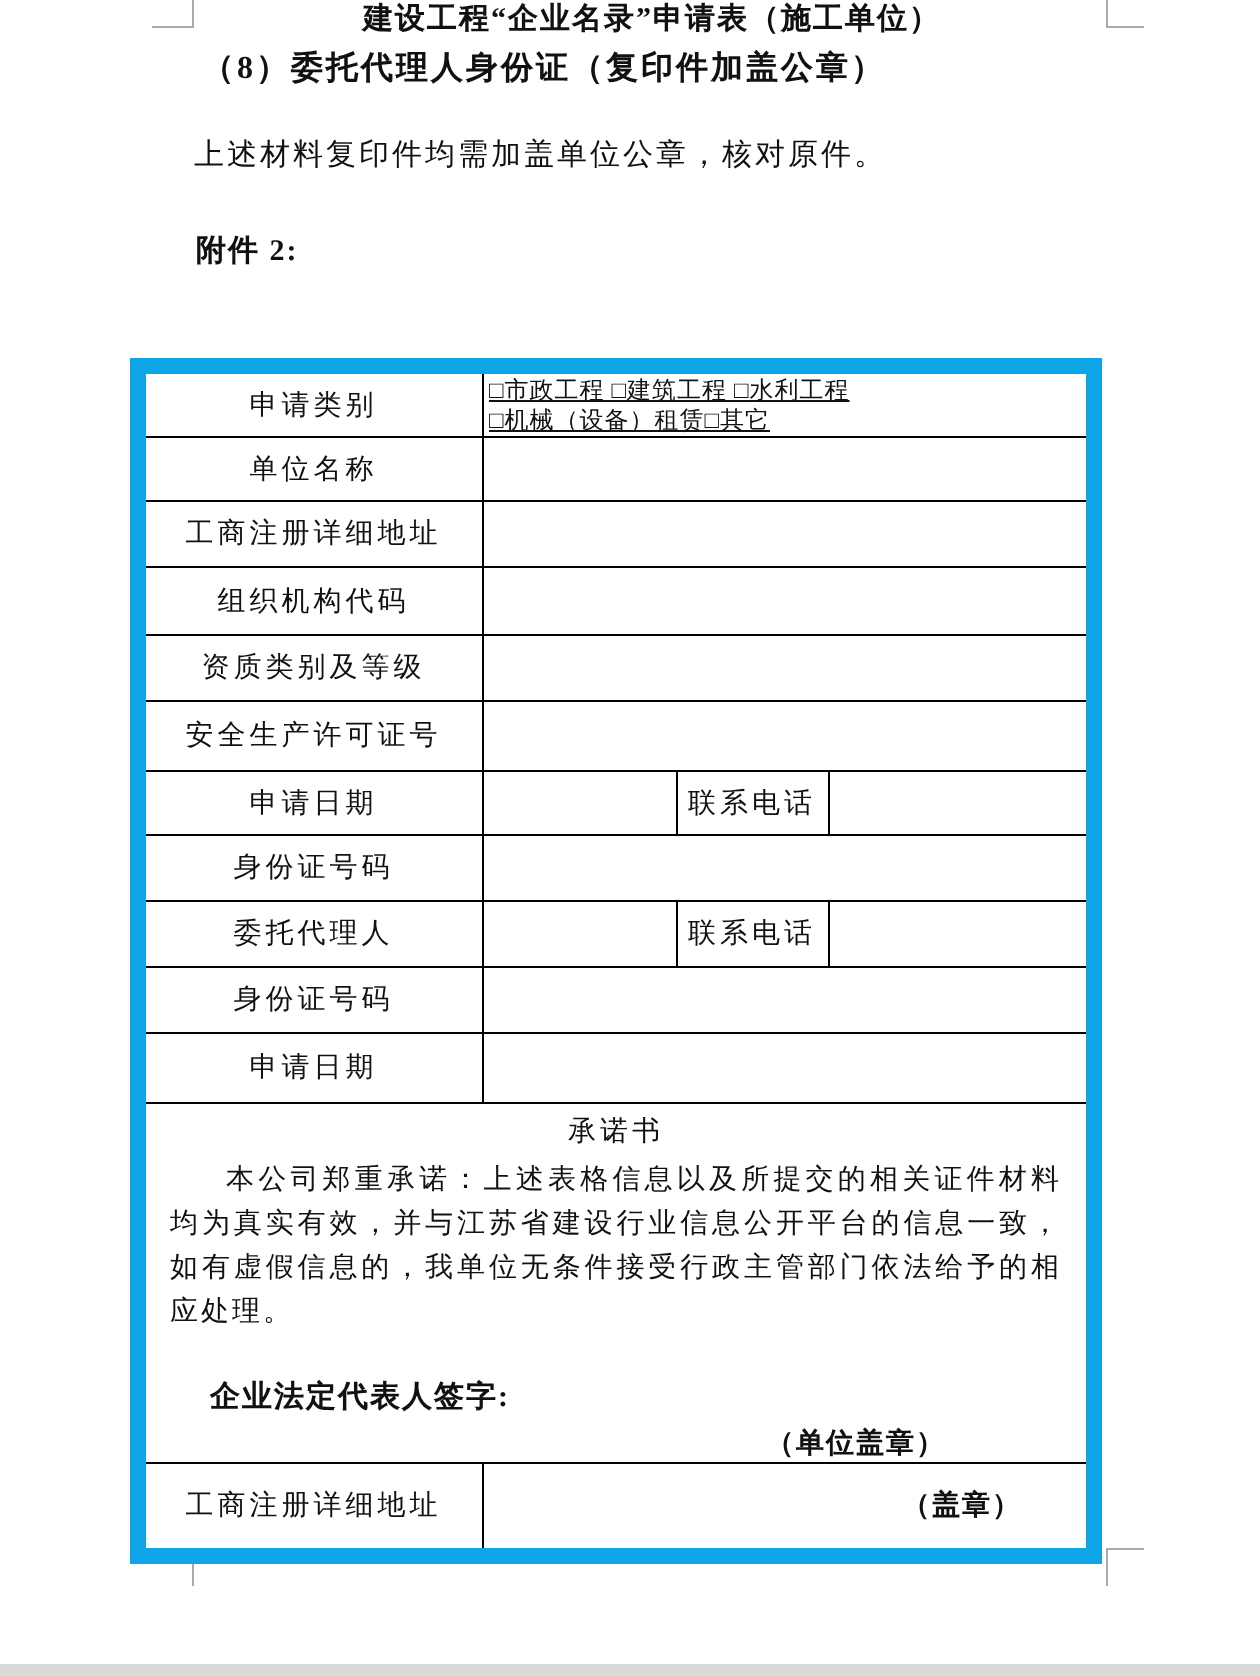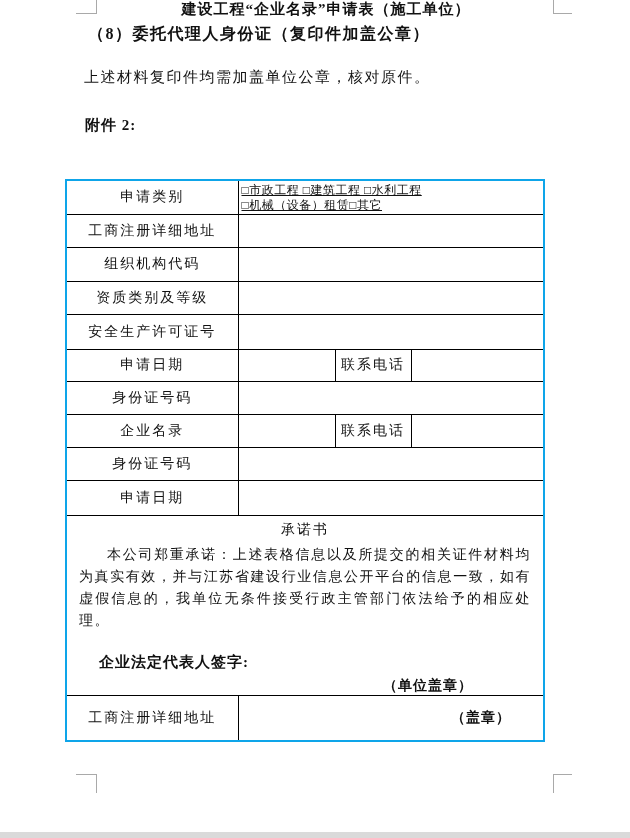--- a/index.html
+++ b/index.html
@@ -13,31 +13,31 @@
 
   
   .crop { position:absolute; width:21px; height:14px; border:0 solid #a9a9a9; }
   .crop.tl { left:76px;  top:0;    border-right-width:1px; border-bottom-width:1px; }
   .crop.tr { left:553px; top:0;    width:19px; border-left-width:1px; border-bottom-width:1px; }
   .crop.bl { left:76px;  top:774px; height:19px; border-top-width:1px; border-right-width:1px; }
   .crop.br { left:553px; top:774px; width:19px; height:19px; border-top-width:1px; border-left-width:1px; }
 
   .page-gap { position:absolute; left:0; right:0; top:832px; height:6px; background:#dadada; }
 
-  .h-item { position:absolute; white-space:nowrap; }
+  .h-item { position:absolute; white-space:nowrap;margin-left:13px; }
   .heading-8 { left:88px; top:24px; font-size:16px; font-weight:bold; letter-spacing:1.5px; }
   .note-line { left:84px; top:68px; font-size:15px; letter-spacing:1.5px; }
   .attach    { left:85px; top:116px; font-size:15px; font-weight:bold; letter-spacing:1px; }
   .doc-title { left:0; right:0; top:146px; text-align:center; padding-left:22px;
                font-size:15px; font-weight:bold; letter-spacing:1px; white-space:nowrap; }
 
   table.form {
     position:absolute; left:65px; top:179px;
     width:478px; table-layout:fixed; border-collapse:collapse;
-    border:2px solid #0ea5e9;
+    border:8px solid #0ea5e9;
   }
   table.form td { border:1px solid #000; font-size:14px; vertical-align:middle; }
   td.lbl { text-align:center; letter-spacing:2px; }
   td.val { padding-left:4px; }
   tr.h34{height:34px;} tr.h33{height:33px;} tr.h32{height:32px;} tr.h35{height:35px;}
   tr.hcommit{height:166px;margin-top:31px;} tr.hlast{height:46px;}
 
   td.cats { vertical-align:top; padding:1px 2px 0 3px;text-decoration:underline; }
   .cat-line { font-size:12px; line-height:15px; letter-spacing:0.5px; white-space:nowrap; }
 
@@ -74,20 +74,24 @@
         <col style="width:133px">
     </colgroup>
     <tbody>
       <tr class="h34">
         <td class="lbl">申请类别</td>
         <td class="cats" colspan="3">
           <div class="cat-line">□市政工程 □建筑工程 □水利工程</div>
           <div class="cat-line">□机械（设备）租赁□其它</div>
         </td>
       </tr>
+      <tr class="h32">
+        <td class="lbl">单位名称</td>
+        <td class="val" colspan="3"></td>
+      </tr>
       <tr class="h33">
         <td class="lbl">工商注册详细地址</td>
         <td class="val" colspan="3"></td>
       </tr>
       <tr class="h34">
         <td class="lbl">组织机构代码</td>
         <td class="val" colspan="3"></td>
       </tr>
       <tr class="h33">
         <td class="lbl">资质类别及等级</td>
@@ -101,21 +105,21 @@
         <td class="lbl">申请日期</td>
         <td class="val"></td>
         <td class="lbl">联系电话</td>
         <td class="val"></td>
       </tr>
       <tr class="h33">
         <td class="lbl">身份证号码</td>
         <td class="val" colspan="3"></td>
       </tr>
       <tr class="h33">
-        <td class="lbl">企业名录</td>
+        <td class="lbl">委托代理人</td>
         <td class="val"></td>
         <td class="lbl">联系电话</td>
         <td class="val"></td>
       </tr>
       <tr class="h33">
         <td class="lbl">身份证号码</td>
         <td class="val" colspan="3"></td>
       </tr>
       <tr class="h35">
         <td class="lbl">申请日期</td>

